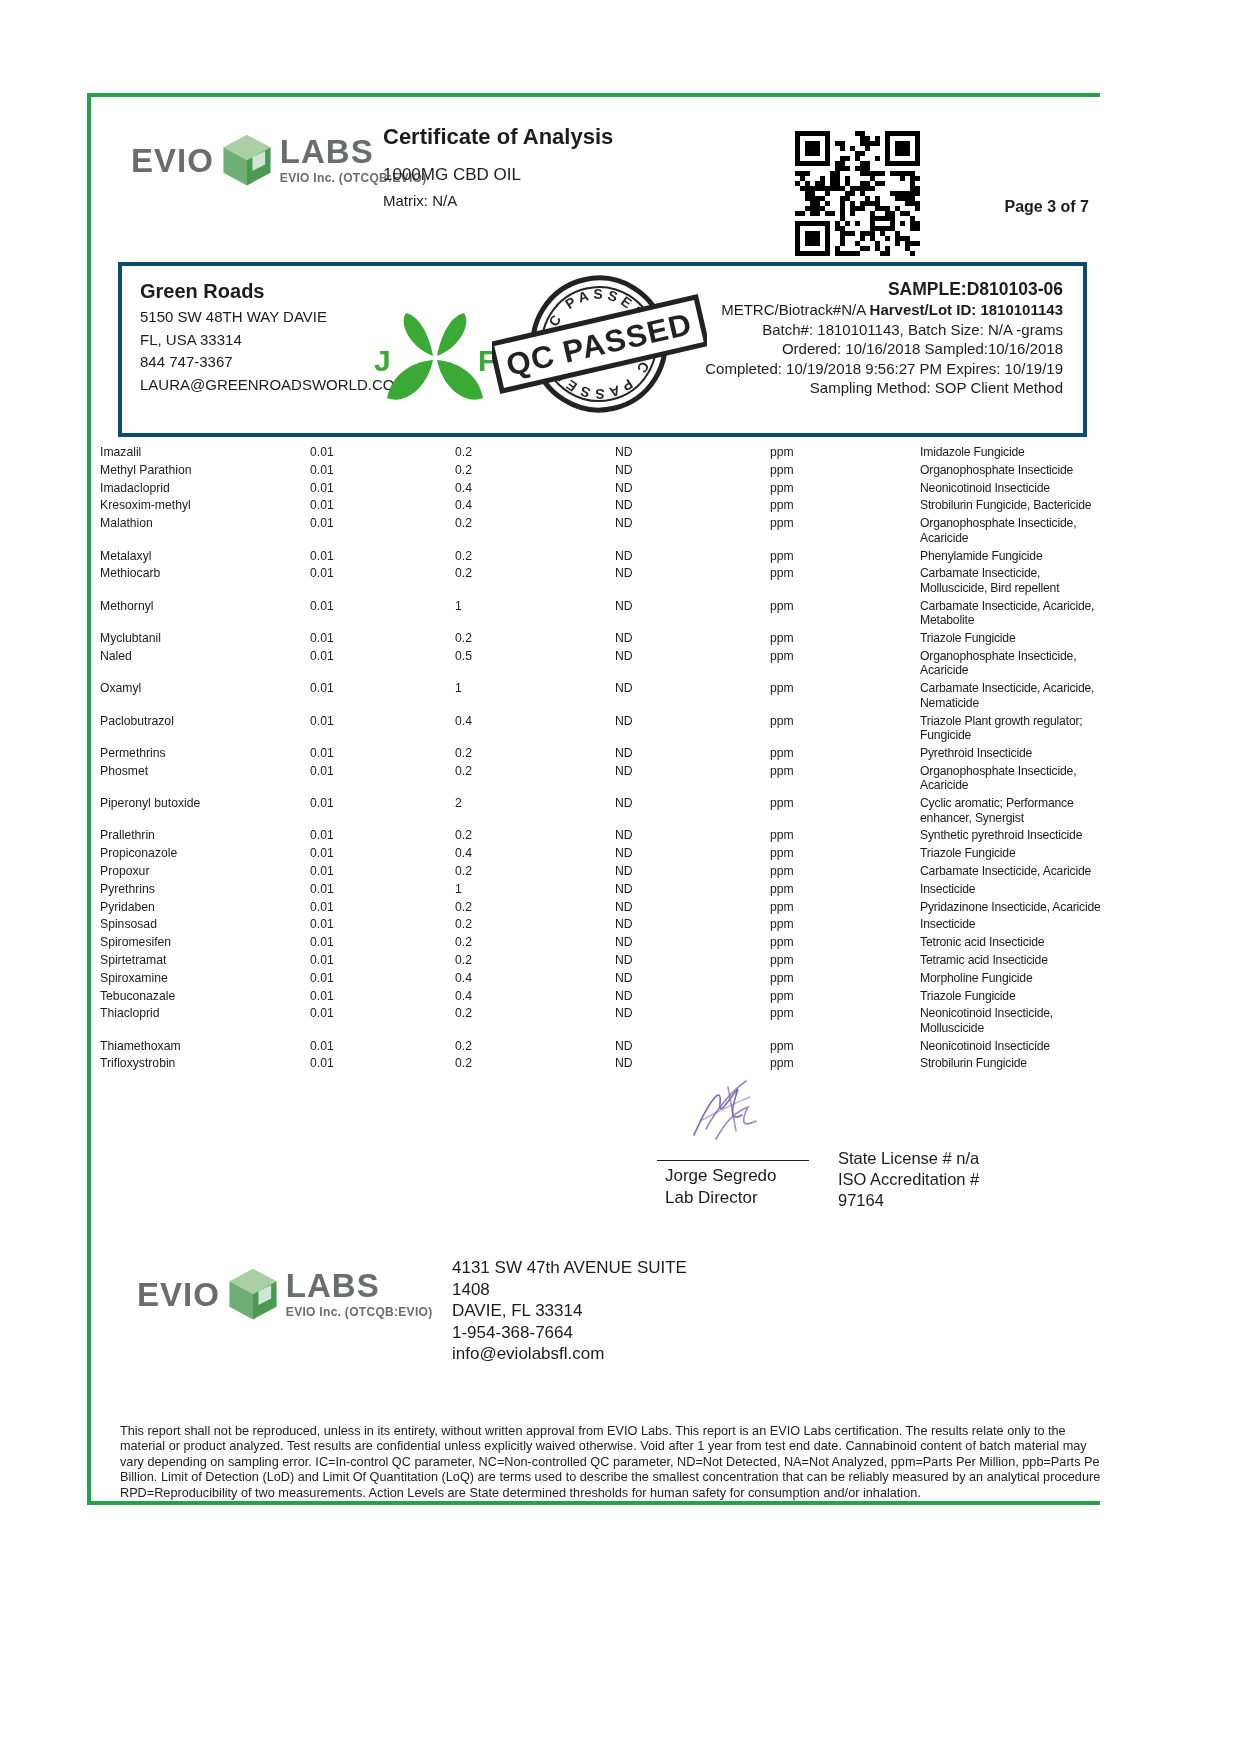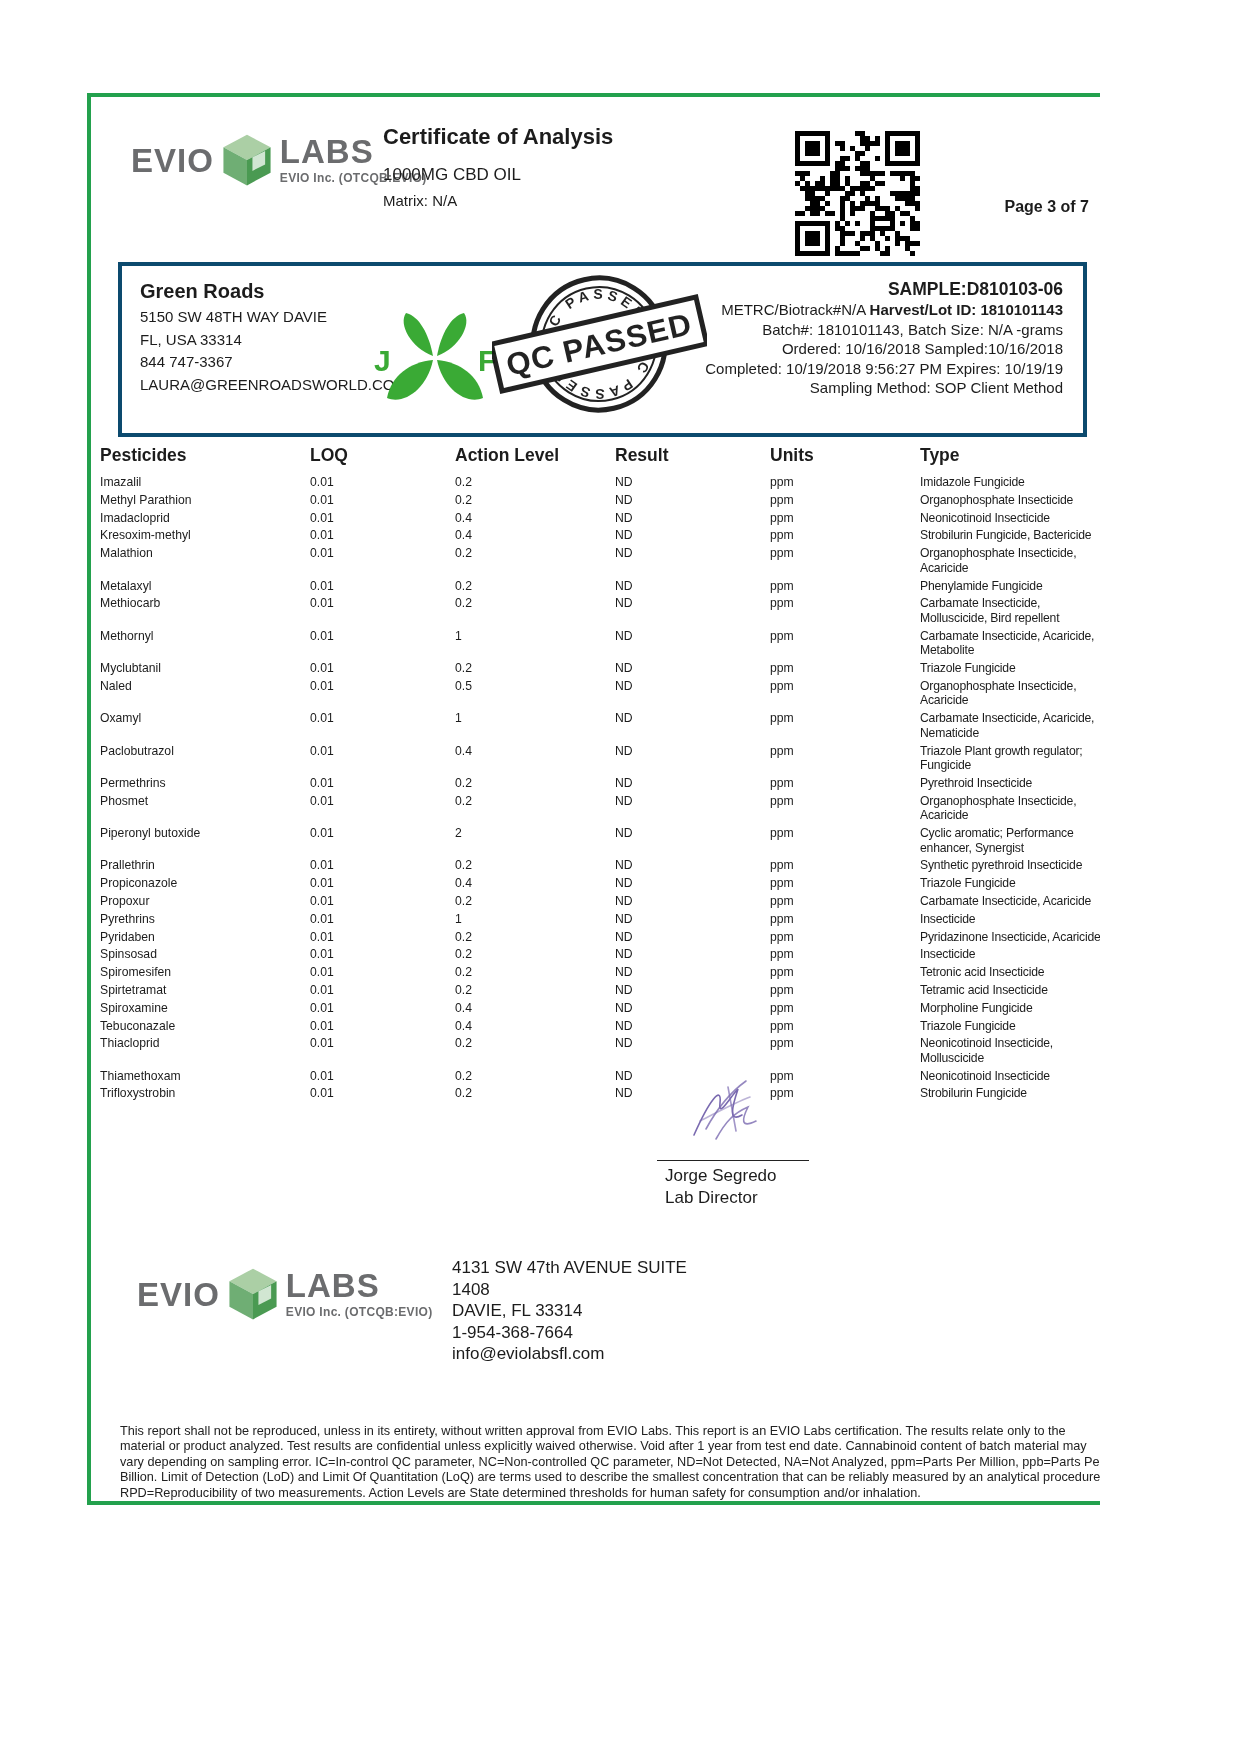--- a/index.html
+++ b/index.html
@@ -336,28 +336,20 @@
       <div class="sline first"><span class="plainpart"></span><span class="boldpart">SAMPLE:D810103-06</span></div>
           <div class="sline"><span class="plainpart">METRC/Biotrack#N/A </span><span class="boldpart">Harvest/Lot ID: 1810101143</span></div>
           <div class="sline"><span class="plainpart">Batch#: 1810101143, Batch Size: N/A -grams</span><span class="boldpart"></span></div>
           <div class="sline"><span class="plainpart">Ordered: 10/16/2018 Sampled:10/16/2018</span><span class="boldpart"></span></div>
           <div class="sline"><span class="plainpart">Completed: 10/19/2018 9:56:27 PM Expires: 10/19/19</span><span class="boldpart"></span></div>
           <div class="sline"><span class="plainpart">Sampling Method: SOP Client Method</span><span class="boldpart"></span></div>
         </div>
     </div>
 
     <div class="tbl">
-      <div class="thead">
-        <div>Pesticides</div>
-        <div>LOQ</div>
-        <div>Action Level</div>
-        <div>Result</div>
-        <div>Units</div>
-        <div>Type</div>
-      </div>
       <div class="tbody">
 
       <div class="trow">
             <div class="c name">Imazalil</div>
             <div class="c loq">0.01</div>
             <div class="c action">0.2</div>
             <div class="c result">ND</div>
             <div class="c units">ppm</div>
             <div class="c type">Imidazole Fungicide</div>
           </div>
@@ -586,20 +578,25 @@
         <path d="M30,60 C42,38 56,22 70,12" opacity="0.8"></path>
         <path d="M40,70 C50,52 58,44 72,38 C66,50 64,60 80,52" opacity="0.8"></path>
         <path d="M52,18 L60,62" opacity="0.7"></path>
         <path d="M24,52 C40,44 58,34 74,28" opacity="0.5"></path>
       </g>
     </svg>
     <div class="sig-line"></div>
     <div class="sig-name">Jorge Segredo</div>
     <div class="sig-title">Lab Director</div>
 
+    <div class="license">
+      <div>State License # n/a</div>
+      <div>ISO Accreditation #</div>
+      <div>97164</div>
+    </div>
 
     <div class="evio-logo footer-logo">
       <span class="evio-word">EVIO</span>
       <svg class="cube-icon" viewBox="0 0 64 64" xmlns="http://www.w3.org/2000/svg">
         <polygon points="32,4 58,18 32,32 6,18" fill="#abcfa5"></polygon>
         <polygon points="6,18 32,32 32,60 6,46" fill="#6fae74"></polygon>
         <polygon points="58,18 32,32 32,60 58,46" fill="#4a9a52"></polygon>
         <polygon points="38,29 52,22 52,37 38,44" fill="#e9f3e9" opacity="0.85"></polygon>
       </svg>
       <span class="labs-col">

